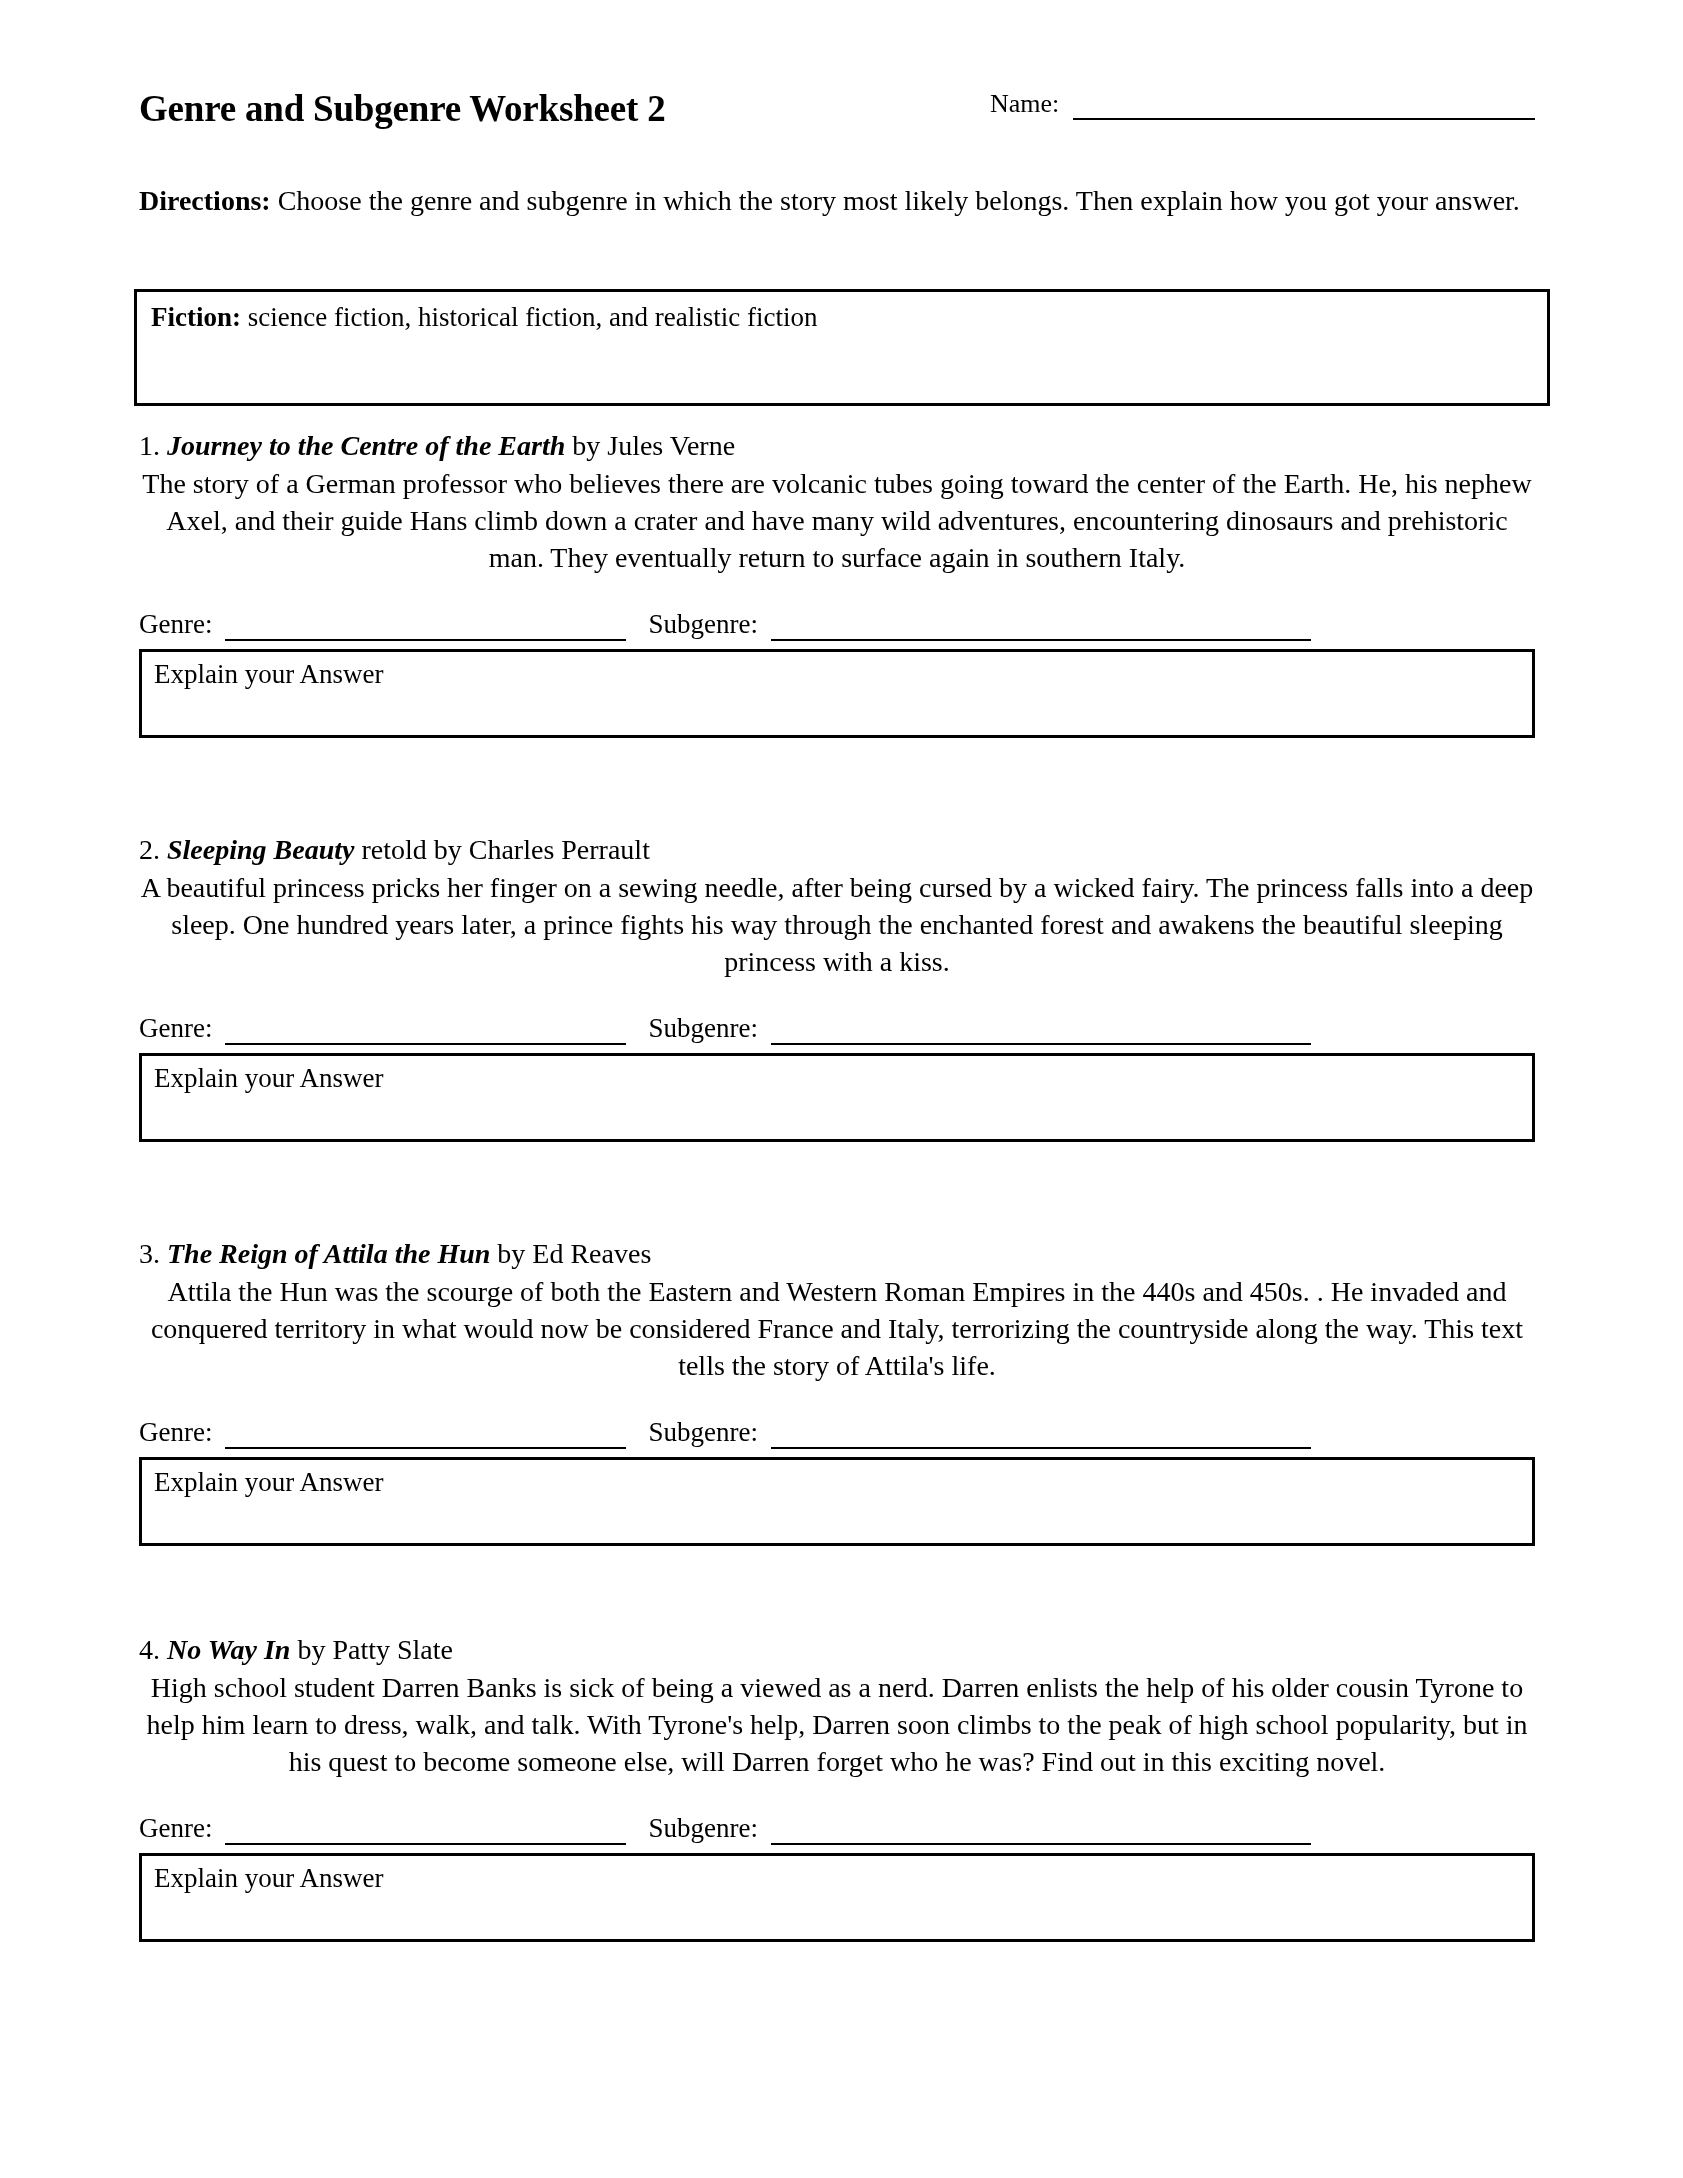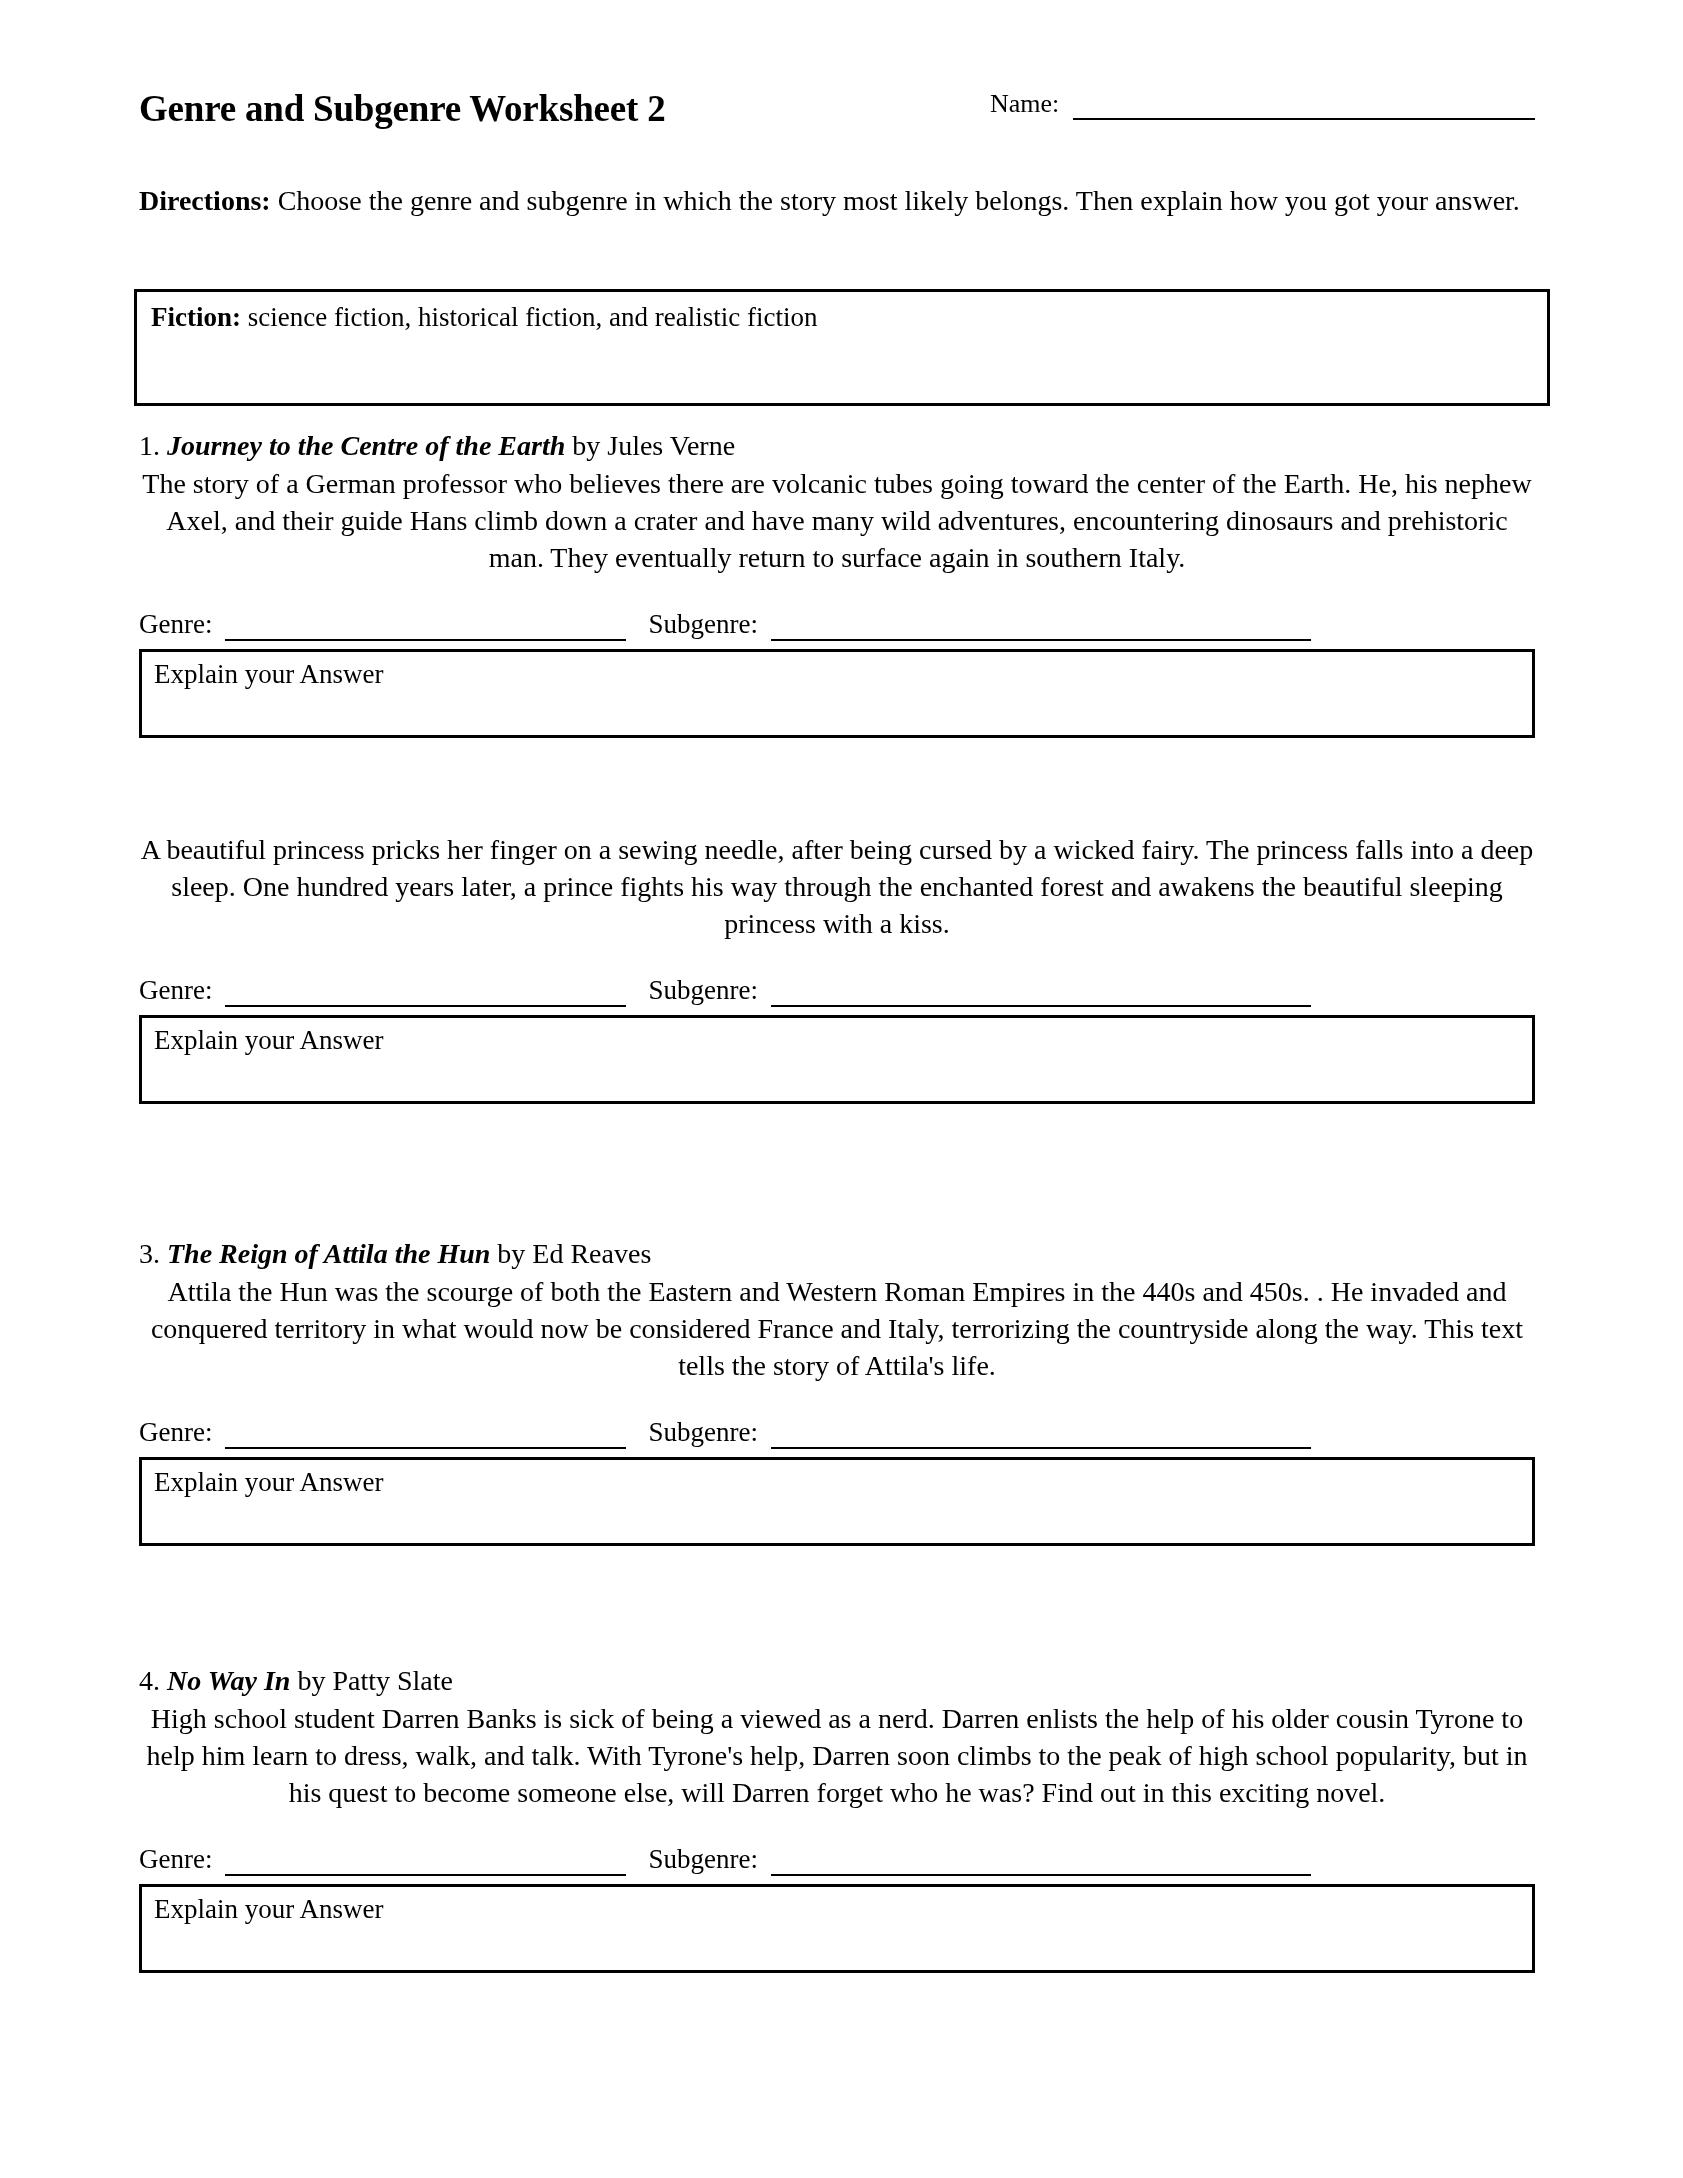--- a/index.html
+++ b/index.html
@@ -178,20 +178,24 @@
       <span class="gap-mid"></span>
       <span class="answer-label">Subgenre:</span>
       <span class="answer-blank blank-subgenre"></span>
     </div>
     <div class="explain-box">
       <span class="explain-label">Explain your Answer</span>
     </div>
   </div>
 
   <div class="item" style="top:832px;">
+    <div class="item-title">
+      <span>2.</span>
+      <span class="work">Sleeping Beauty</span><span> retold by Charles Perrault</span>
+    </div>
     <div class="item-summary">A beautiful princess pricks her finger on a sewing needle, after being cursed by a wicked fairy. The princess falls into a deep sleep. One hundred years later, a prince fights his way through the enchanted forest and awakens the beautiful sleeping princess with a kiss.</div>
     <div class="answer-row">
       <span class="answer-label">Genre:</span>
       <span class="answer-blank blank-genre"></span>
       <span class="gap-mid"></span>
       <span class="answer-label">Subgenre:</span>
       <span class="answer-blank blank-subgenre"></span>
     </div>
     <div class="explain-box">
       <span class="explain-label">Explain your Answer</span>
@@ -209,21 +213,21 @@
       <span class="answer-blank blank-genre"></span>
       <span class="gap-mid"></span>
       <span class="answer-label">Subgenre:</span>
       <span class="answer-blank blank-subgenre"></span>
     </div>
     <div class="explain-box">
       <span class="explain-label">Explain your Answer</span>
     </div>
   </div>
 
-  <div class="item" style="top:1632px;margin-top:31px;">
+  <div class="item" style="top:1632px;">
     <div class="item-title">
       <span>4.</span>
       <span class="work">No Way In</span><span> by Patty Slate</span>
     </div>
     <div class="item-summary">High school student Darren Banks is sick of being a viewed as a nerd. Darren enlists the help of his older cousin Tyrone to help him learn to dress, walk, and talk. With Tyrone's help, Darren soon climbs to the peak of high school popularity, but in his quest to become someone else, will Darren forget who he was? Find out in this exciting novel.</div>
     <div class="answer-row">
       <span class="answer-label">Genre:</span>
       <span class="answer-blank blank-genre"></span>
       <span class="gap-mid"></span>
       <span class="answer-label">Subgenre:</span>

